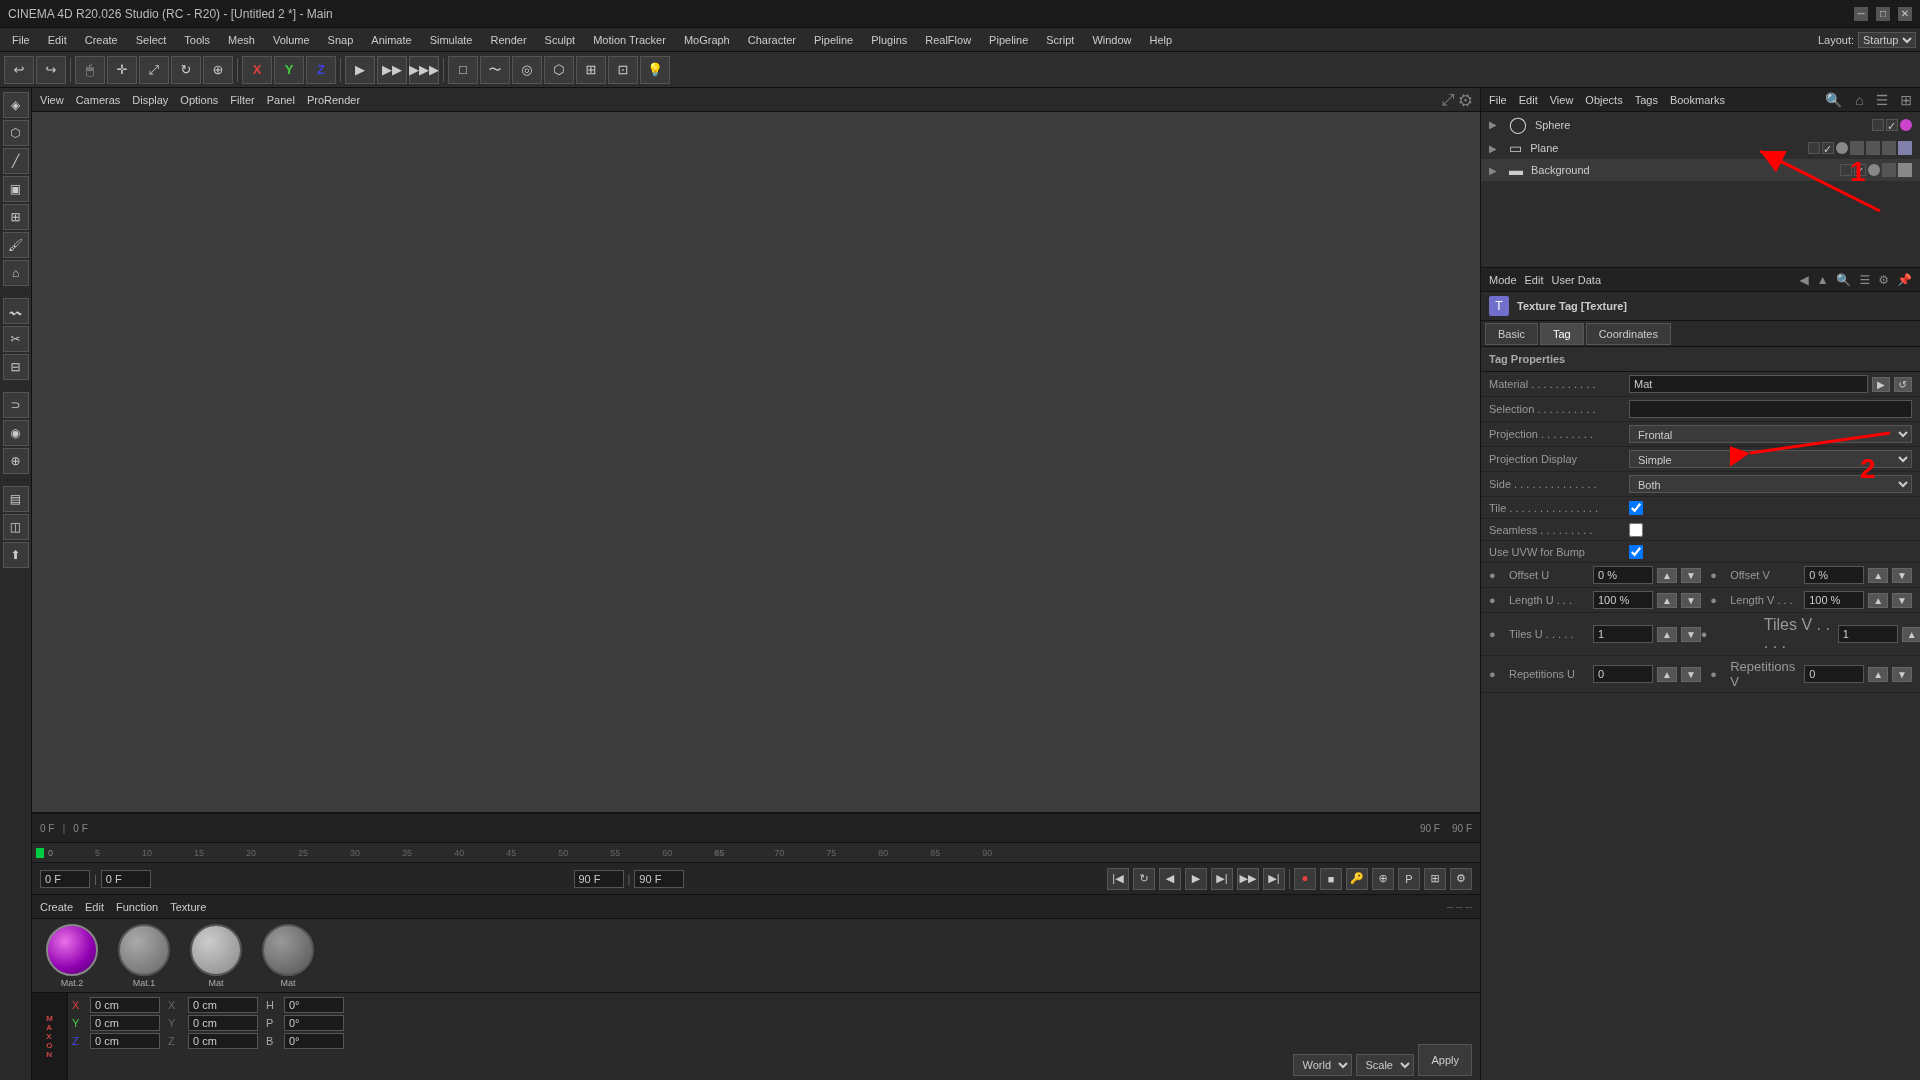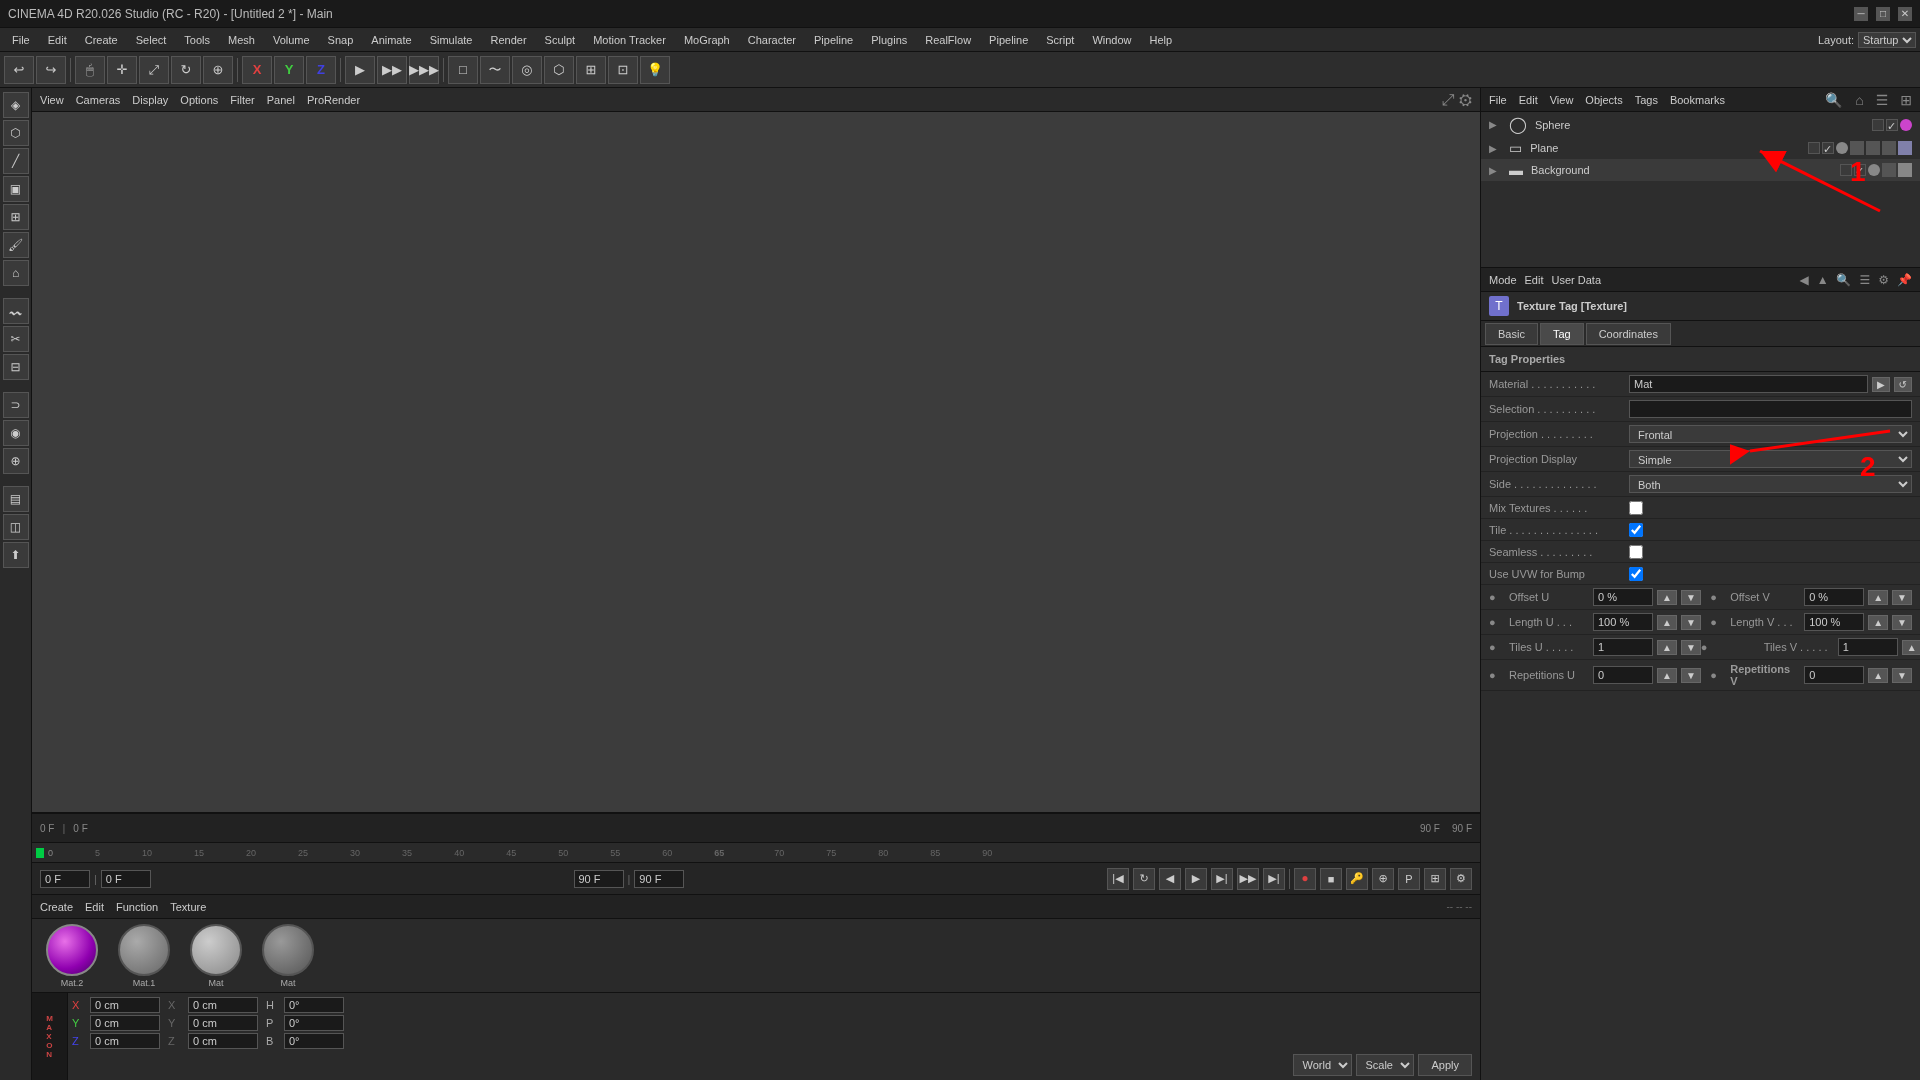--- a/index.html
+++ b/index.html
@@ -476,21 +476,21 @@
         </div>
       </div>
 
       <div style="display:flex; align-items:flex-end; gap:4px; padding:4px 8px;">
         <select style="background:#3a3a3a; color:#ccc; border:1px solid #555; font-size:11px; padding:2px 4px; height:22px;">
           <option>World</option>
         </select>
         <select style="background:#3a3a3a; color:#ccc; border:1px solid #555; font-size:11px; padding:2px 4px; height:22px;">
           <option>Scale</option>
         </select>
-        <button style="background:#3a3a3a; color:#ccc; border:1px solid #555; font-size:11px; padding:2px 12px; height:22px; cursor:pointer;">Apply</button>
+        <button style="background:#3a3a3a; color:#ccc; border:1px solid #555; font-size:11px; padding:2px 12px; height:32px; cursor:pointer;">Apply</button>
       </div>
     </div>
 
   </div>
 
   <div id="right-panel">
 
     <div id="scene-manager">
       <div id="scene-header">
         <span>File</span>
@@ -635,26 +635,20 @@
           <span class="prop-label">Side . . . . . . . . . . . . . .</span>
           <div class="prop-value">
             <select class="prop-select">
               <option>Both</option>
               <option>Front</option>
               <option>Back</option>
             </select>
           </div>
         </div>
 
-        <div class="prop-row">
-          <span class="prop-label">Mix Textures . . . . . .</span>
-          <div class="prop-value">
-            <input type="checkbox" class="prop-checkbox" style="">
-          </div>
-        </div>
 
         <div class="prop-row">
           <span class="prop-label">Tile . . . . . . . . . . . . . . .</span>
           <div class="prop-value">
             <input type="checkbox" class="prop-checkbox" checked="" style="">
           </div>
         </div>
 
         <div class="prop-row">
           <span class="prop-label">Seamless . . . . . . . . .</span>
@@ -707,38 +701,38 @@
         <div class="prop-row">
           <div style="display:flex; align-items:center; gap:4px; flex:1;">
             <span style="color:#888; font-size:11px; width:16px;">●</span>
             <span class="prop-label" style="width:80px;">Tiles U . . . . .</span>
             <input type="text" value="1" class="prop-input" style="width: 60px;">
             <button class="prop-btn-sm">▲</button>
             <button class="prop-btn-sm">▼</button>
           </div>
           <div style="display:flex; align-items:center; gap:4px;">
             <span style="color:#888; font-size:11px; width:16px;">●</span>
-            <span style="color:#999; font-size:11px; width:70px;margin-left:43px;">Tiles V . . . . .</span>
+            <span style="color:#999; font-size:16px; width:70px;margin-left:43px;">Tiles V . . . . .</span>
             <input type="text" value="1" class="prop-input" style="width: 60px;">
             <button class="prop-btn-sm">▲</button>
             <button class="prop-btn-sm">▼</button>
           </div>
         </div>
 
         <div class="prop-row">
           <div style="display:flex; align-items:center; gap:4px; flex:1;">
             <span style="color:#888; font-size:11px; width:16px;">●</span>
             <span class="prop-label" style="width:80px;">Repetitions U</span>
             <input type="text" value="0" class="prop-input" style="width: 60px;">
             <button class="prop-btn-sm">▲</button>
             <button class="prop-btn-sm">▼</button>
           </div>
           <div style="display:flex; align-items:center; gap:4px;">
             <span style="color:#888; font-size:11px; width:16px;">●</span>
-            <span style="color:#999; font-size:11px; width:70px;font-weight:bold;">Repetitions V</span>
+            <span style="color:#999; font-size:13px; width:70px;">Repetitions V</span>
             <input type="text" value="0" class="prop-input" style="width: 60px;">
             <button class="prop-btn-sm">▲</button>
             <button class="prop-btn-sm">▼</button>
           </div>
         </div>
       </div>
 
       <div style="position:relative; height:0; overflow:visible;">
         <svg style="position:absolute; bottom:200px; right:10px; width:180px; height:80px; pointer-events:none;">
           <defs>

